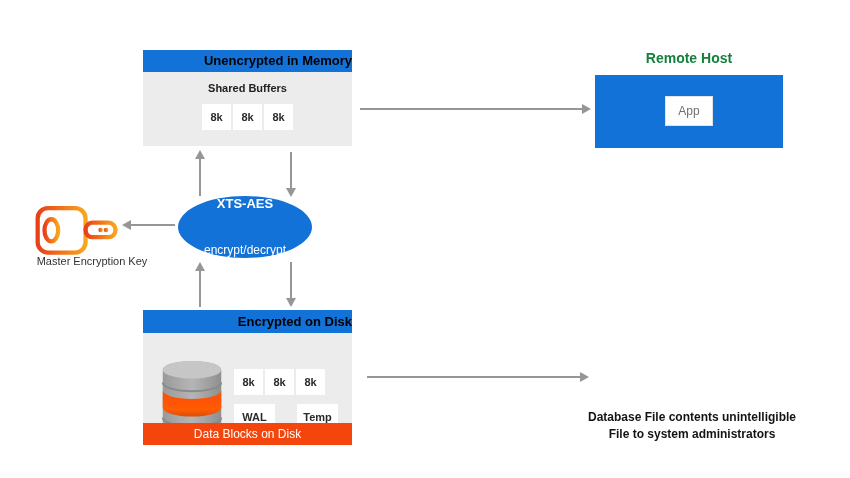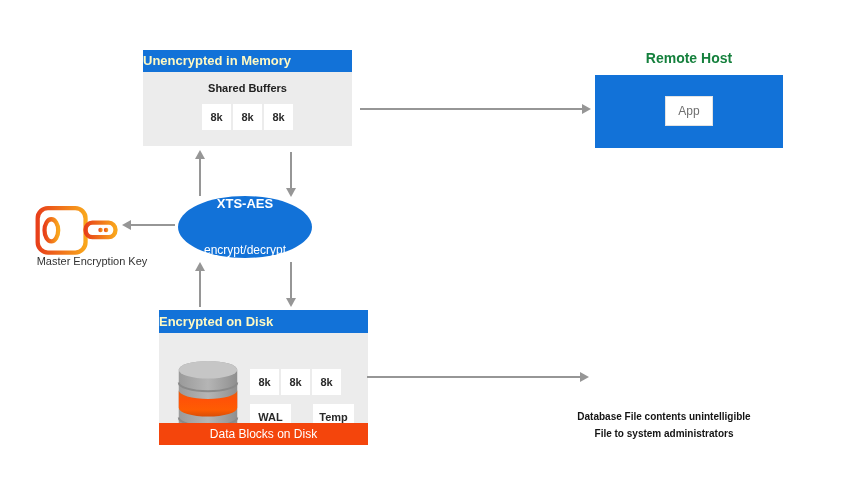--- a/index.html
+++ b/index.html
@@ -4,22 +4,22 @@
 <style>
   html,body { margin:0; padding:0; background:#fff; }
   .canvas {
     position:relative; width:850px; height:478px; background:#ffffff;
     font-family:"Liberation Sans", sans-serif; overflow:hidden;
     --blue:#1272d8; --orange:#f4450c; --panel_gray:#ececec;
     --arrow_gray:#969696; --text_dark:#212121;
   }
   .panel { position:absolute; }
   .panel-header {
-    background:var(--blue); color:#fef9c3; font-weight:bold; font-size:13px;
-    text-align:left; height:22px; line-height:22px; width:100%;
+    background:var(--blue); color:#000000; font-weight:bold; font-size:13px;
+    text-align:right; height:22px; line-height:22px; width:100%;
   }
   .panel-body { background:var(--panel_gray); width:100%; position:relative; }
   .subtitle { text-align:center; font-weight:bold; font-size:11px; color:var(--text_dark); padding-top:10px; }
   .cells-row { position:absolute; display:flex; gap:2px; }
   .cell {
     background:#ffffff; width:29px; height:26px; display:flex; align-items:center;
     justify-content:center; font-weight:bold; font-size:11px; color:#2a2a2a;
   }
   .cell-wide { width:41px; }
   .panel-footer {
@@ -45,22 +45,22 @@
   .app-box {
     position:absolute; left:71px; top:22px; width:46px; height:28px; background:#fff;
     display:flex; align-items:center; justify-content:center; font-size:12px; color:#6f6f6f;
     box-shadow:0 0 0 1px #e3e3e3;
   }
   .blob {
     position:absolute; left:600px; top:347px; width:137px; height:57px; background:var(--blue);
     box-sizing:border-box; padding:6px 6px; color:#fff; font-size:9px; font-weight:bold;
     line-height:11.5px; letter-spacing:0.1px; white-space:nowrap; overflow:hidden;
   }
-  .caption { position:absolute; left:536px; top:409px; width:256px; text-align:center;
-    font-weight:bold; font-size:10px; line-height:16.5px; color:#141414; }
+  .caption { position:absolute; left:564px; top:409px; width:256px; text-align:center;
+    font-weight:bold; font-size:12px; line-height:16.5px; color:#141414; }
   .key-label { position:absolute; left:18px; top:255px; width:148px; text-align:center; font-size:11px; color:#333; }
   .key-svg { position:absolute; left:34px; top:203px; }
   .db-svg { position:absolute; left:18px; top:28px; }
 </style>
 </head>
 <body>
 
 <div class="canvas" style="--blue: #1272d8; --orange: #f4450c; --panel_gray: #ececec; --arrow_gray: #969696; --text_dark: #212121;">
 
   <div class="panel" style="left:143px; top:50px; width:209px; height:96px;">
@@ -126,21 +126,21 @@
 
   <div>
     <div class="head head-up" style="left:195px; top:262px;"></div>
     <div class="vline" style="left:199px; top:271px; height:36px;"></div>
   </div>
   <div>
     <div class="vline" style="left:290px; top:262px; height:36px;"></div>
     <div class="head head-down" style="left:286px; top:298px;"></div>
   </div>
 
-  <div class="panel" style="left:143px; top:310px; width:209px; height:135px;margin-left:16px;">
+  <div class="panel" style="left:143px; top:310px; width:209px; height:135px;">
     <div class="panel-header" style="height:23px; line-height:23px;">Encrypted on Disk</div>
     <div class="panel-body" style="height:112px;">
       <svg class="db-svg" width="62" height="78" viewBox="0 0 60 80">
         <defs>
           <linearGradient id="og" x1="0" y1="0" x2="0" y2="1">
             <stop offset="0" stop-color="#e06010"></stop>
             <stop offset="0.35" stop-color="#ff5207"></stop>
             <stop offset="0.75" stop-color="#fe5c02"></stop>
             <stop offset="1" stop-color="#d94e08"></stop>
           </linearGradient>

